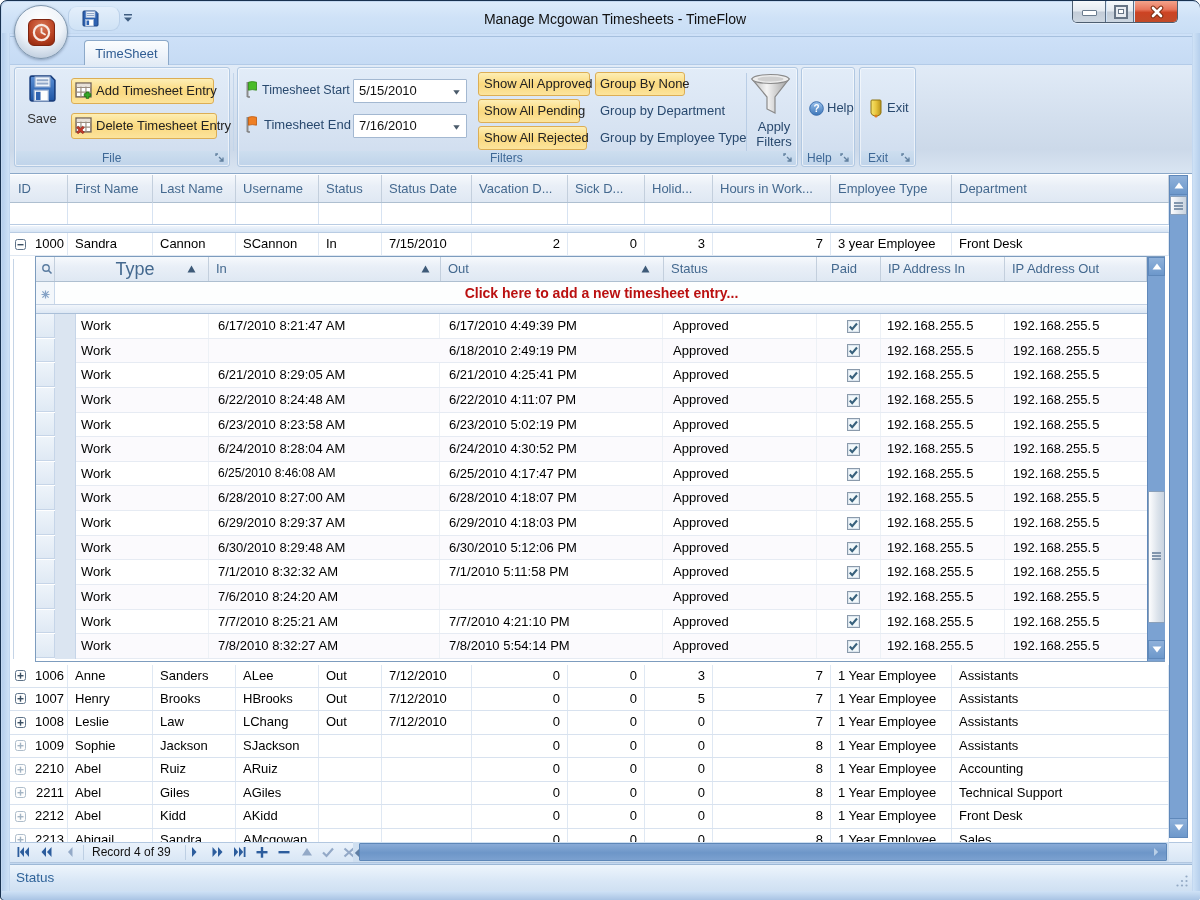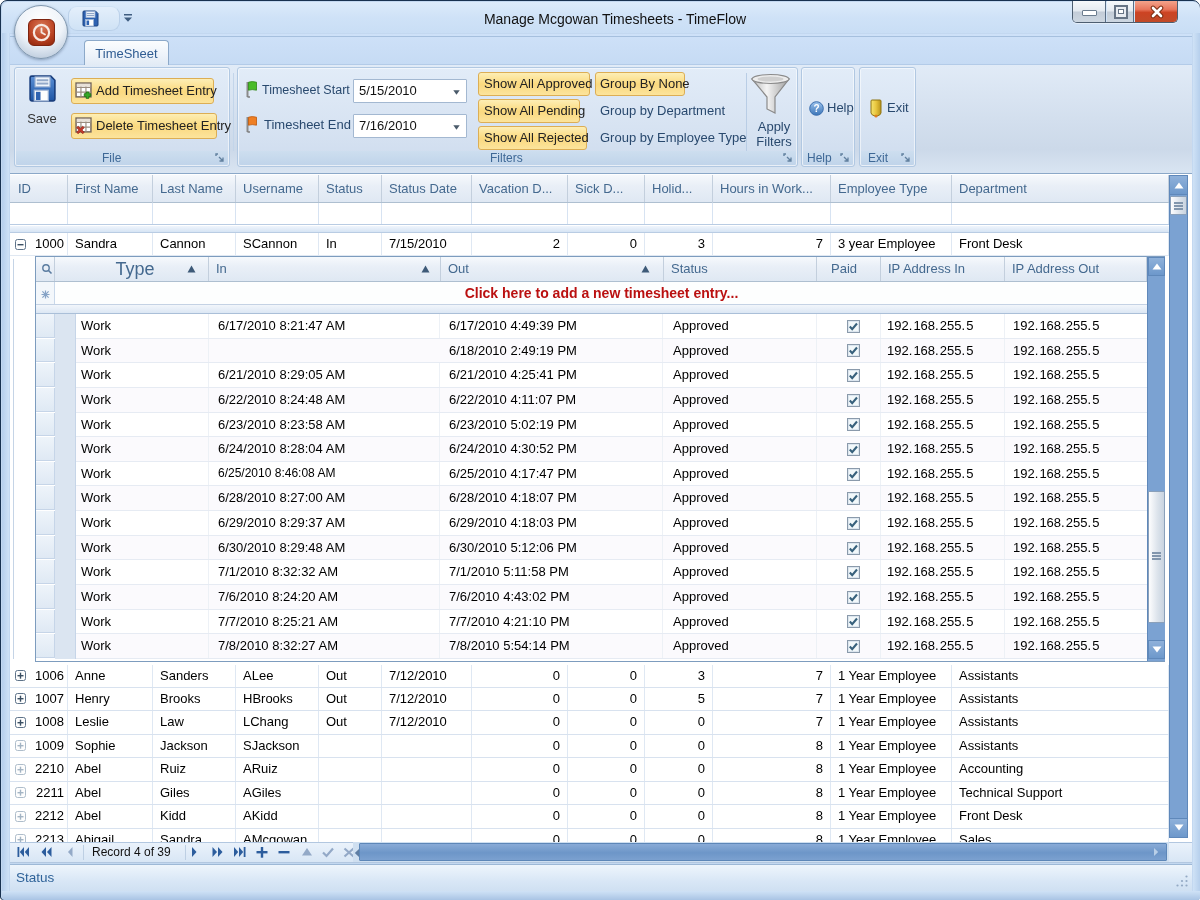--- a/index.html
+++ b/index.html
@@ -466,21 +466,20 @@
  <rect x="0.5" y="0.5" width="12" height="12" fill="#f2f8fa" stroke="#8a9aab" stroke-width="1"></rect>
  <rect x="1.5" y="1.5" width="10" height="10" fill="none" stroke="#dce6ef" stroke-width="1"></rect>
  <path d="M2.8 6.5 L5.2 9.2 L10 3.5" stroke="#38617c" stroke-width="2.1" fill="none"></path>
       </svg>
     </div>
     <div class="abs" style="left:35px;top:584.04px;width:1111px;height:24.64px;">
       <div class="abs" style="left:0;top:0;width:19px;height:23.64px;background:linear-gradient(#eef4fa,#dfe9f4);border-right:1px solid #c6d5e8;border-bottom:1px solid #c6d5e8;"></div>
       <div class="abs" style="left:40px;top:0;right:0;height:24.64px;background:#fbfafd;border-bottom:1px solid #e6ebf3;"></div>
       <div class="abs txt" style="left:45px;top:0;width:128px;height:23.64px;line-height:23.64px;font-size:13px;border-right:1px solid #edf1f6;">Work</div>
       <div class="abs txt" style="left:182px;top:0;width:222px;height:23.64px;line-height:23.64px;font-size:13px;border-right:1px solid #edf1f6;">7/6/2010 8:24:20 AM</div>
-      <div class="abs txt" style="left:413px;top:0;width:214px;height:23.64px;line-height:23.64px;font-size:13px;border-right:1px solid #edf1f6;">7/6/2010 4:43:02 PM</div>
       <div class="abs txt" style="left:637px;top:0;width:144px;height:23.64px;line-height:23.64px;font-size:13px;border-right:1px solid #edf1f6;">Approved</div>
       <div class="abs" style="left:781px;top:0;width:64px;height:23.64px;line-height:23.64px;border-right:1px solid #edf1f6;"></div>
       <div class="abs txt" style="left:851px;top:0;width:118px;height:23.64px;line-height:23.64px;font-size:13px;border-right:1px solid #edf1f6;">192. 168. 255. 5</div>
       <div class="abs txt" style="left:977px;top:0;width:130px;height:23.64px;line-height:23.64px;font-size:13px;">192. 168. 255. 5</div>
       <svg class="abs" style="left:811px;top:5.82px" width="13" height="13" viewBox="0 0 13 13">
  <rect x="0.5" y="0.5" width="12" height="12" fill="#f2f8fa" stroke="#8a9aab" stroke-width="1"></rect>
  <rect x="1.5" y="1.5" width="10" height="10" fill="none" stroke="#dce6ef" stroke-width="1"></rect>
  <path d="M2.8 6.5 L5.2 9.2 L10 3.5" stroke="#38617c" stroke-width="2.1" fill="none"></path>
       </svg>
     </div>

